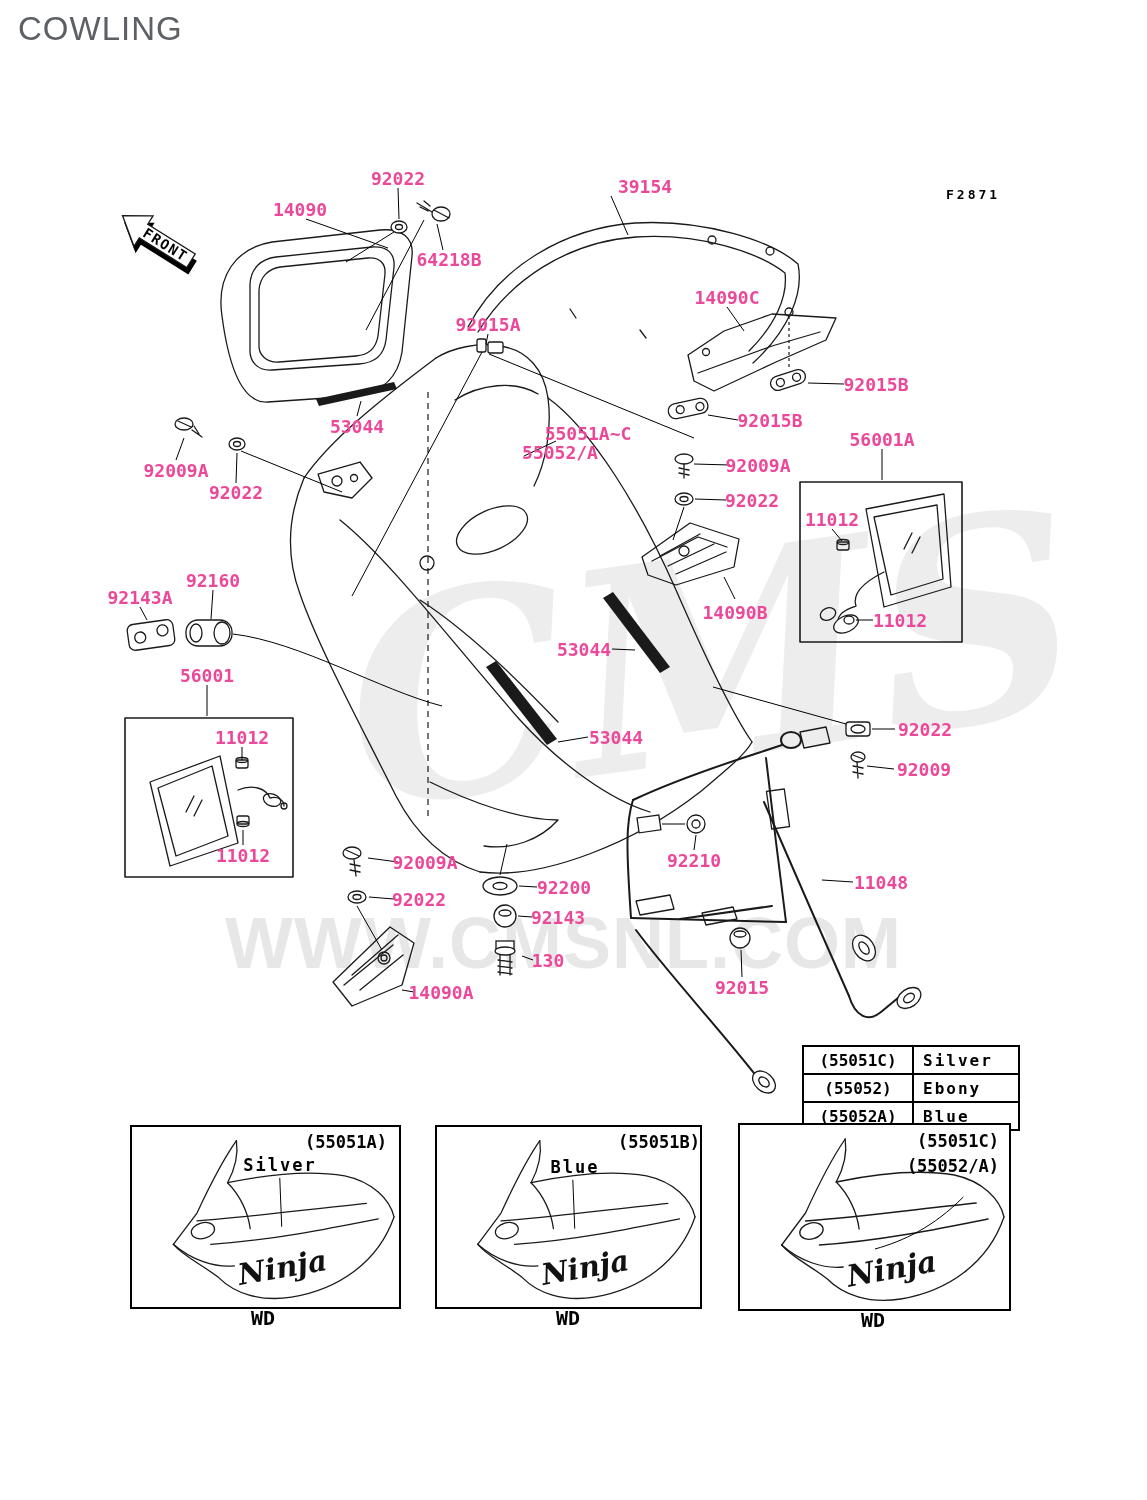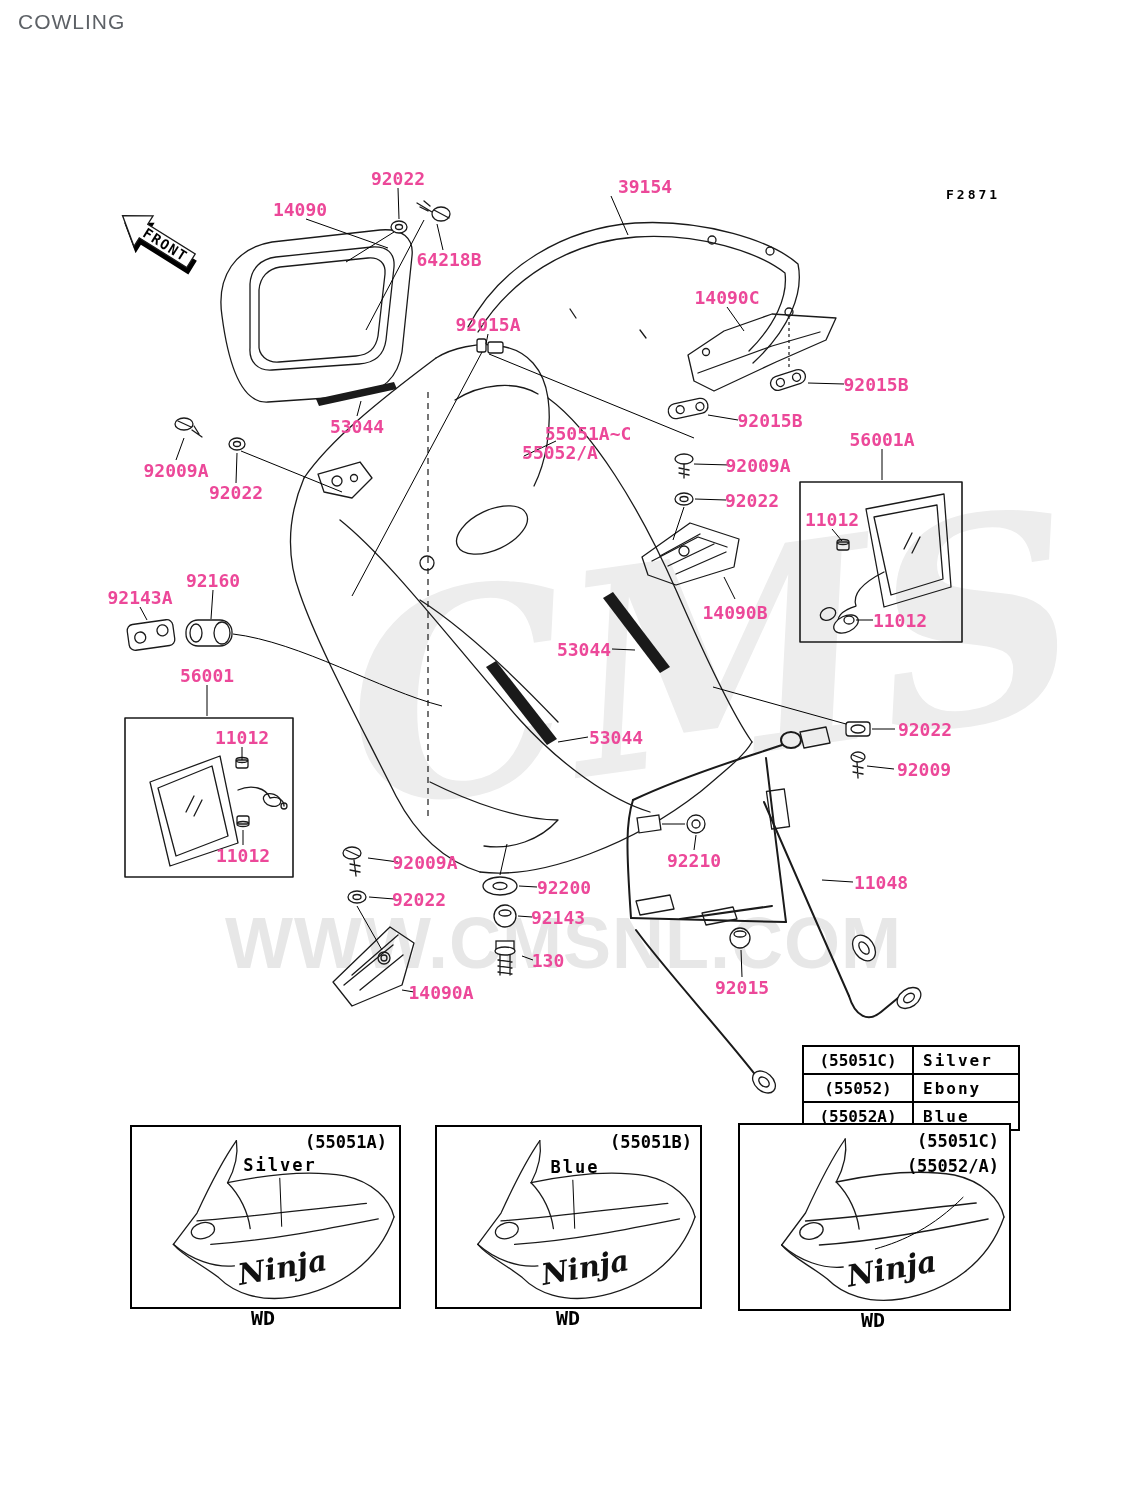--- a/index.html
+++ b/index.html
@@ -17,21 +17,21 @@
   .ln{fill:none;stroke:#1a1a1a;stroke-width:1.3;stroke-linecap:round;stroke-linejoin:round;}
   .ln2{fill:none;stroke:#1a1a1a;stroke-width:2;stroke-linecap:round;stroke-linejoin:round;}
   .ld{fill:none;stroke:#000;stroke-width:1;}
   .dash{fill:none;stroke:#1a1a1a;stroke-width:1.2;stroke-dasharray:6 5;}
   .fillb{fill:#1a1a1a;stroke:none;}
   .wfill{fill:#fff;stroke:#1a1a1a;stroke-width:1.3;}
   
   .lbl{position:absolute;z-index:3;transform:translate(-50%,-50%);
        font-family:"DejaVu Sans Mono",monospace;font-weight:700;font-size:18px;
        color:#ec4899;white-space:nowrap;letter-spacing:0px;}
-  .title{position:absolute;left:18px;top:10px;z-index:3;font-size:21px;
+  .title{position:absolute;left:18px;top:10px;z-index:3;font-size:33px;
          color:#5d6166;letter-spacing:1px;font-family:"Liberation Sans",sans-serif;}
   .figcode{position:absolute;left:946px;top:171px;z-index:3;
            font-family:"DejaVu Sans Mono",monospace;font-weight:700;font-size:13px;letter-spacing:3px;color:#000;margin-top:16px;}
   .ctable{position:absolute;left:802px;top:1045px;z-index:3;border-collapse:collapse;background:#fff;}
   .ctable td{border:2px solid #000;height:24px;
              font-family:"DejaVu Sans Mono",monospace;font-weight:700;font-size:16px;color:#000;}
   .ctable td.pc{width:106px;text-align:center;}
   .ctable td.cc{width:94px;text-align:left;padding-left:9px;letter-spacing:2px;}
   .vbox{position:absolute;z-index:3;border:2px solid #000;background:#fff;}
   .vbox svg{position:absolute;left:0;top:0;}
@@ -348,21 +348,21 @@
     <span class="vcolor" style="left:148px;top:38px">Silver</span>
   </div>
   <span class="wd" style="left:263px;top:1318px">WD</span>
 
   <div class="vbox" style="left:435px;top:1125px;width:263px;height:180px">
     <svg width="259" height="176" viewBox="0 0 267 180" preserveAspectRatio="none">
       <use href="#mini-cowl"></use>
       <path class="ld" d="M140,54 L142,104"></path>
       <text class="ninja" x="108" y="158" transform="rotate(-10 130 150)">Ninja</text>
     </svg>
-    <span class="vcode" style="right:8px;top:5px">(55051B)</span>
+    <span class="vcode" style="right:0;top:5px">(55051B)</span>
     <span class="vcolor" style="left:138px;top:40px">Blue</span>
   </div>
   <span class="wd" style="left:568px;top:1318px">WD</span>
 
   <div class="vbox" style="left:738px;top:1123px;width:269px;height:184px">
     <svg width="265" height="180" viewBox="0 0 267 180" preserveAspectRatio="none">
       <use href="#mini-cowl"></use>
       <path class="ld" d="M225,72 C195,102 165,116 136,124"></path>
       <text class="ninja" x="108" y="158" transform="rotate(-10 130 150)">Ninja</text>
     </svg>

